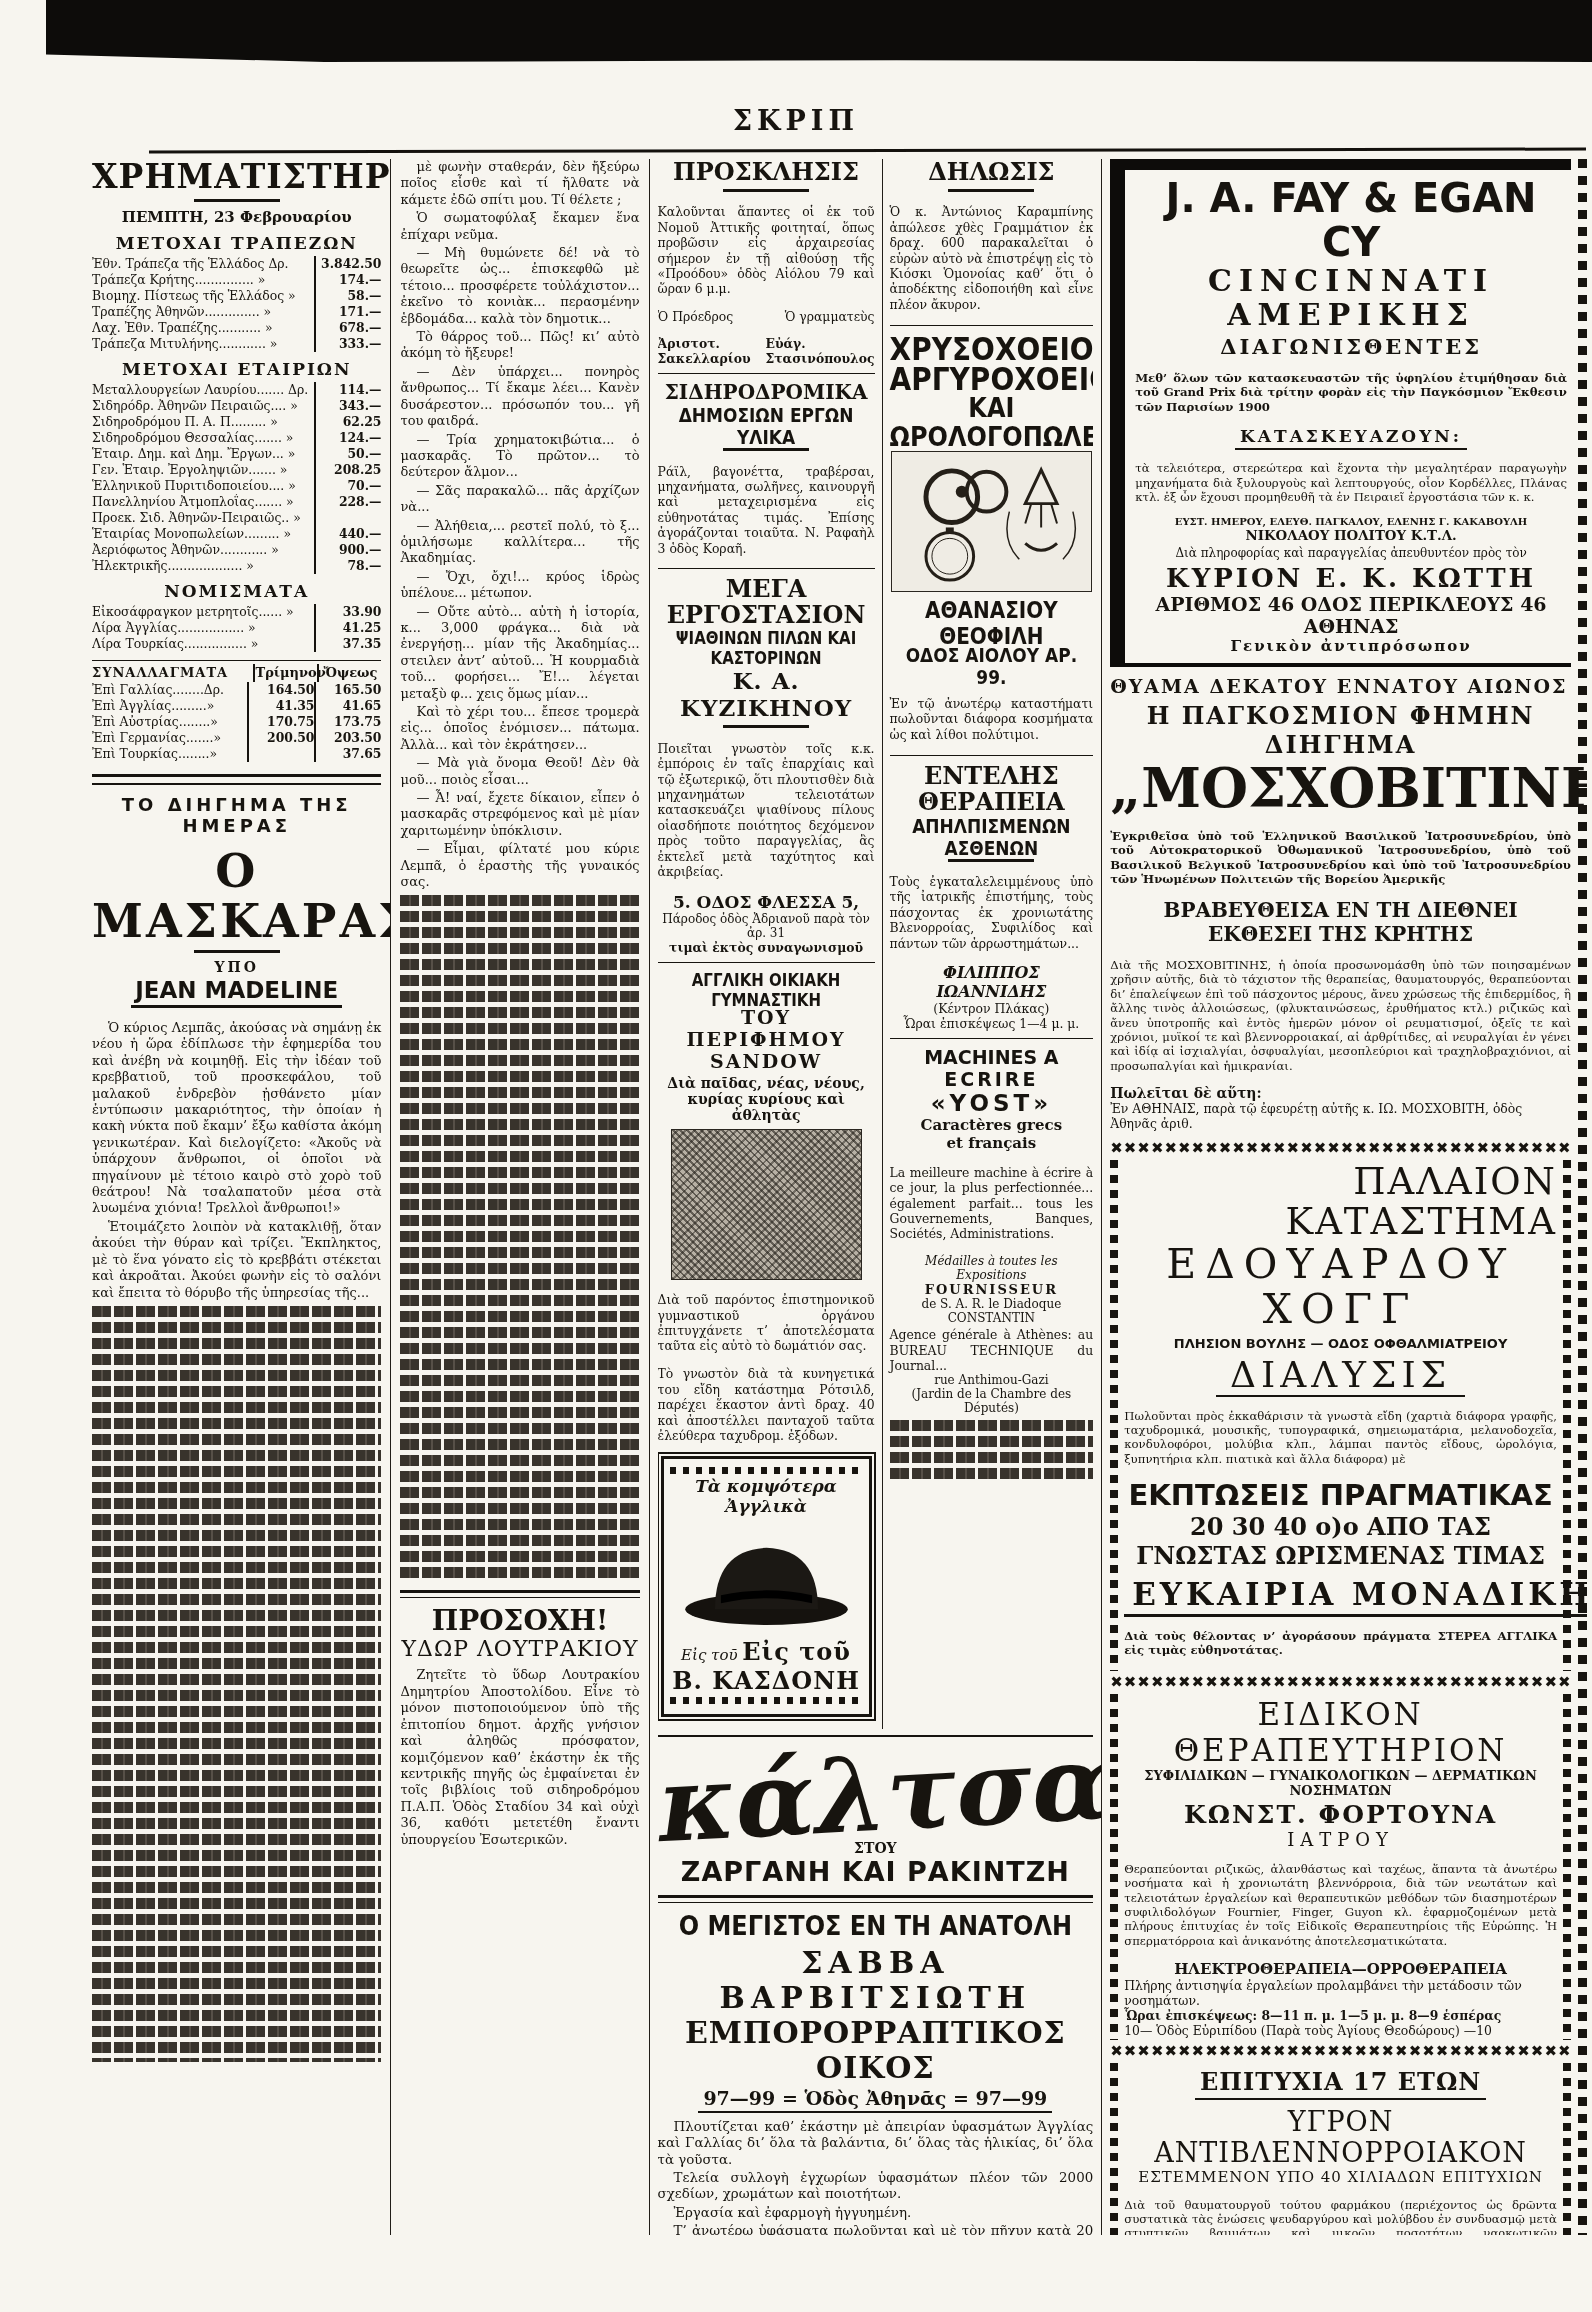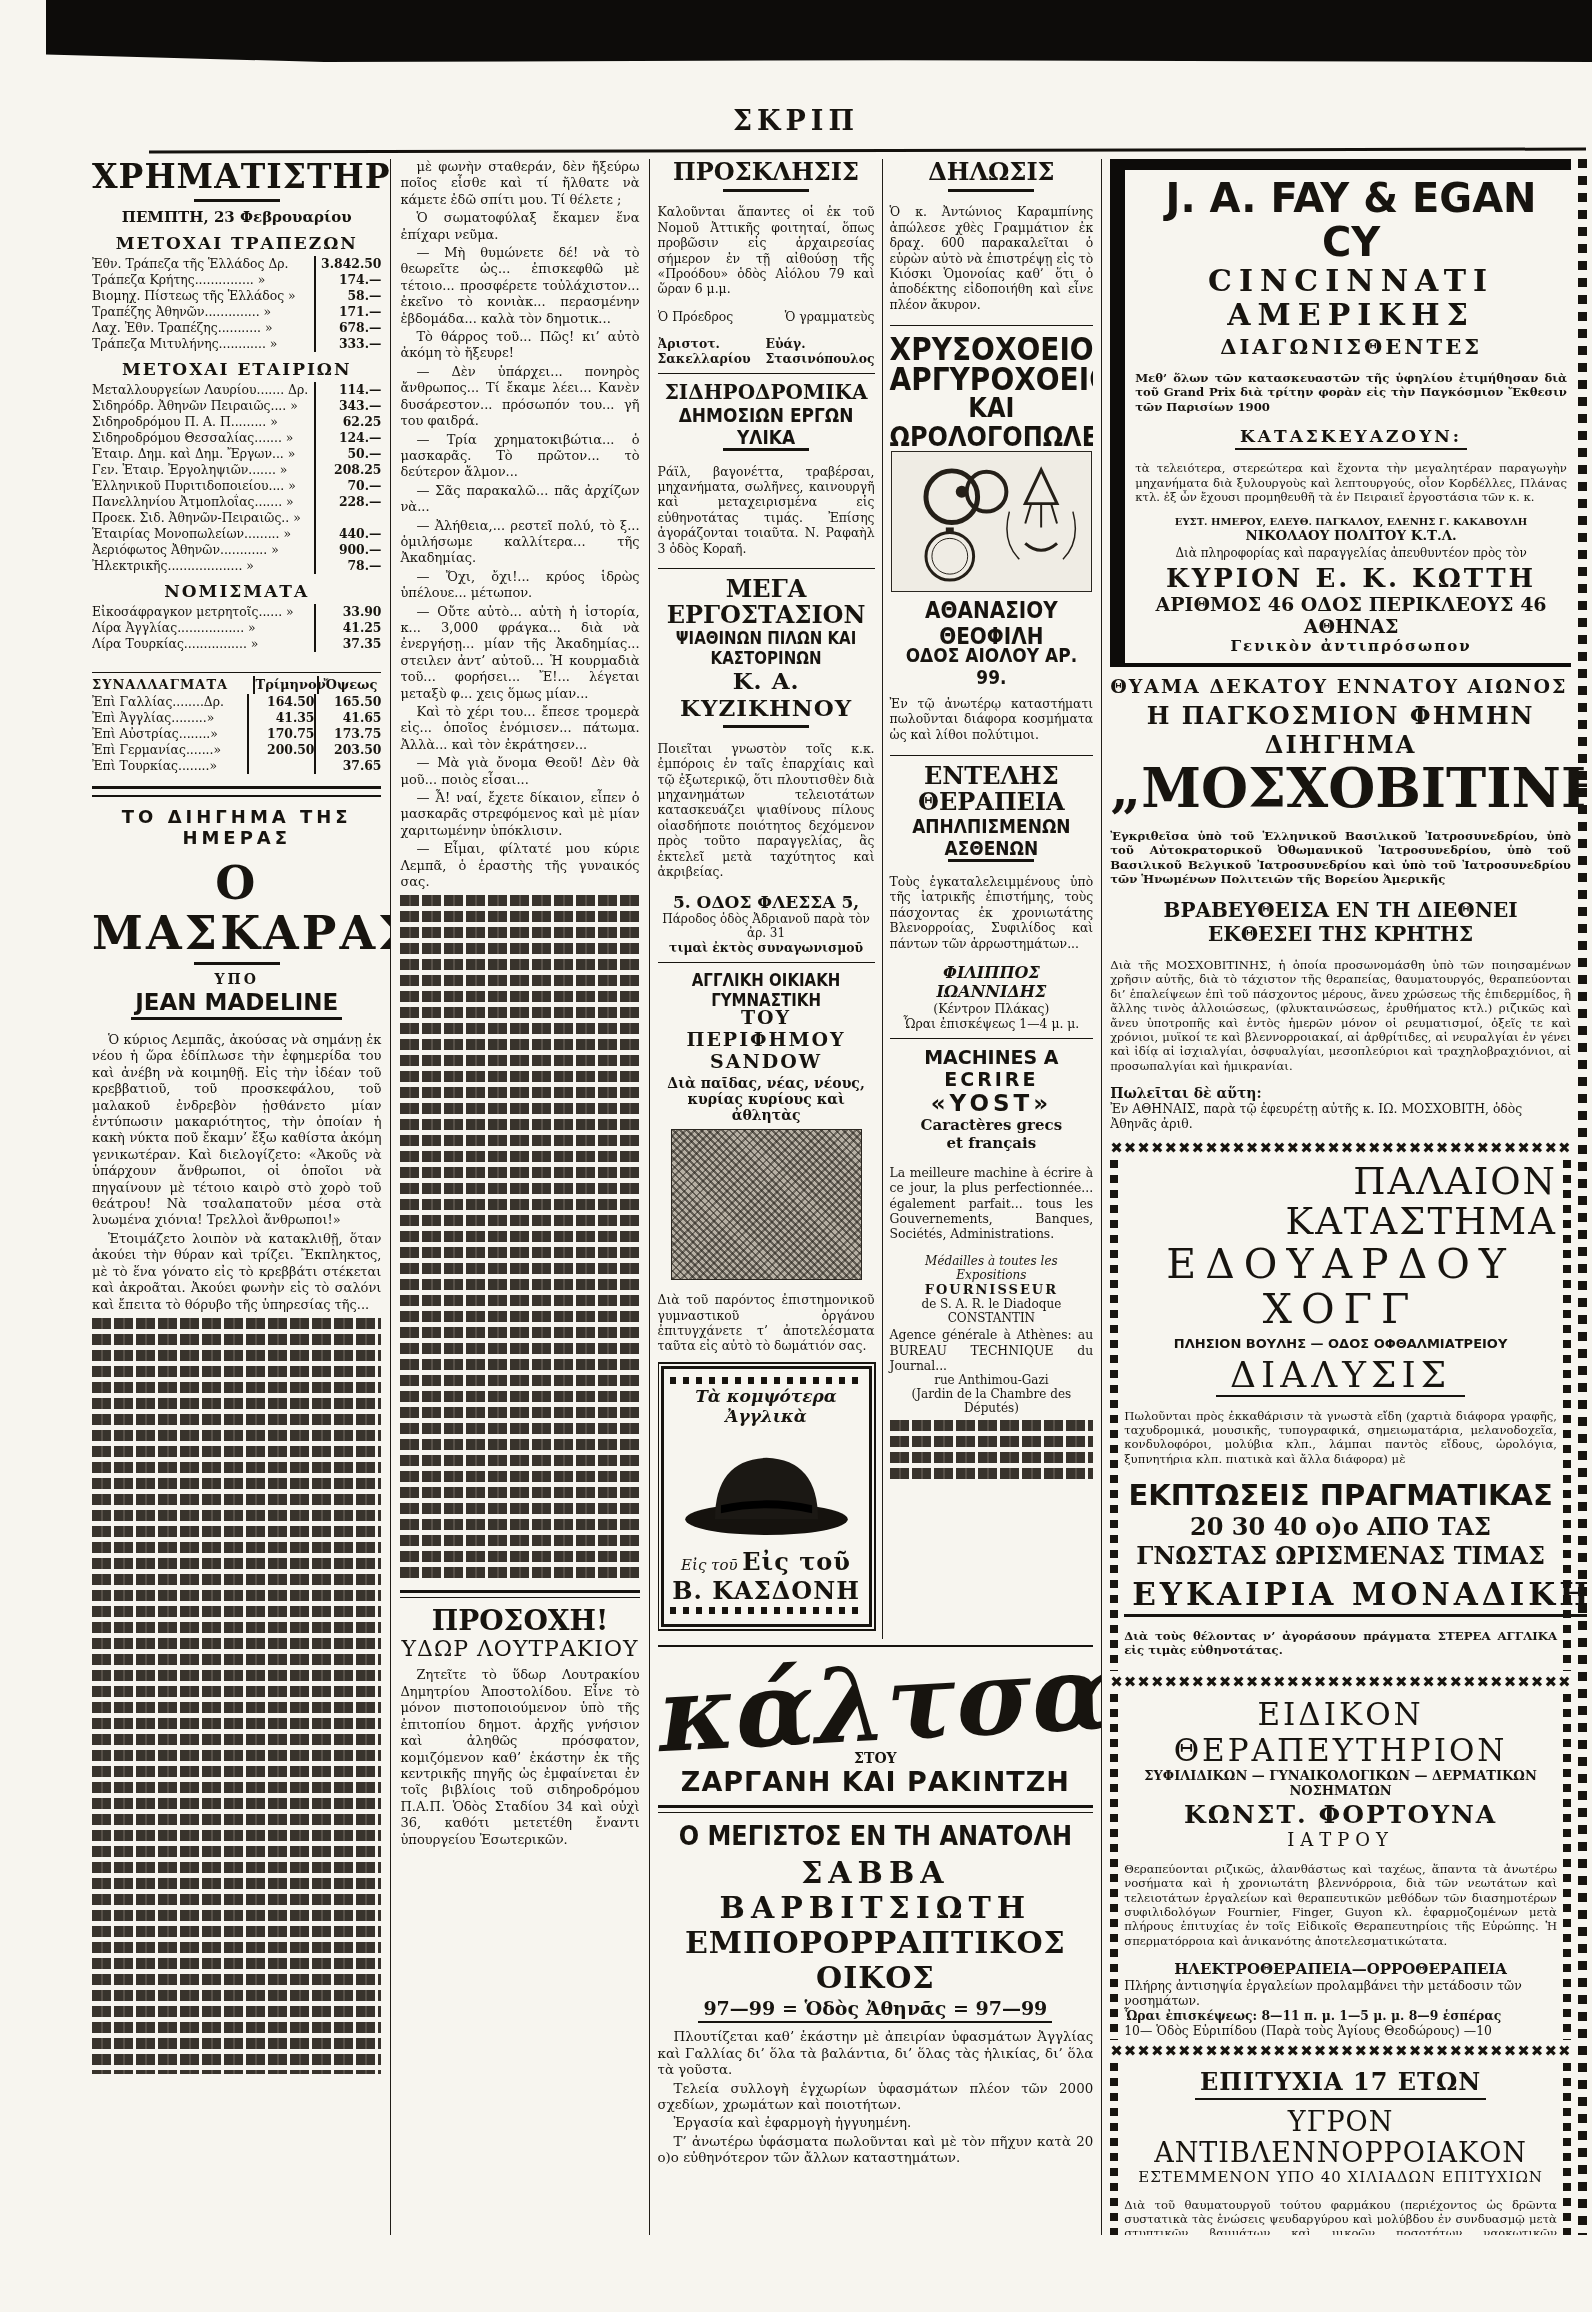--- a/index.html
+++ b/index.html
@@ -18,21 +18,21 @@
   .c5{width:476px;padding:0 16px 0 8px;
       background:repeating-linear-gradient(180deg,#17140f 0 9px,transparent 9px 17px) right top/9px 100% no-repeat;}
   
   .xch-title{font-weight:700;font-size:33px;line-height:36px;text-align:center;letter-spacing:1px;}
   .srule{width:86px;border-top:3px solid #17140f;margin:4px auto 6px;}
   .xch-date{text-align:center;font-weight:700;font-size:15px;margin-bottom:5px;}
   .sec-h{text-align:center;font-weight:700;font-size:17px;letter-spacing:2px;margin:7px 0 3px;}
   .trow{display:flex;font-size:12.4px;line-height:16px;}
   .tname{flex:1;white-space:nowrap;overflow:hidden;}
   .tval{width:62px;text-align:right;border-left:2px solid #17140f;padding-left:3px;font-weight:700;}
-  .fxh{display:flex;font-weight:700;font-size:13px;line-height:18px;margin-top:20px;border-top:1px solid #17140f;padding-top:3px;}
+  .fxh{display:flex;font-weight:700;font-size:13px;line-height:18px;margin-top:8px;border-top:1px solid #17140f;padding-top:3px;}
   .fxh .a{flex:1;letter-spacing:1px}.fxh .b,.fxh .c{width:62px;text-align:center;border-left:2px solid #17140f;}
   .fxrow{display:flex;font-size:12.4px;line-height:16px;}
   .fxrow .a{flex:1;white-space:nowrap;overflow:hidden}
   .fxrow .b,.fxrow .c{width:62px;text-align:right;border-left:2px solid #17140f;padding-left:3px;font-weight:700;}
   
   .dsep{height:6px;border-top:3px solid #17140f;border-bottom:2px solid #17140f;margin:12px 0 9px;}
   .kicker{font-family:"DejaVu Sans",sans-serif;font-weight:700;font-size:18px;text-align:center;letter-spacing:4px;}
   .story-title{font-weight:700;font-size:46px;line-height:50px;text-align:center;letter-spacing:3px;margin:10px 0 2px;}
   .byline{text-align:center;font-weight:700;font-size:14px;letter-spacing:3px;margin-top:6px;}
   .author{display:block;width:max-content;margin:2px auto 12px;text-align:center;font-family:"DejaVu Sans",sans-serif;
@@ -309,20 +309,21 @@
           <div class="hc h17">5. ΟΔΟΣ ΦΛΕΣΣΑ 5,</div>
           <div class="hc" style="font-size:12px">Πάροδος ὁδὸς Ἀδριανοῦ παρὰ τὸν ἀρ. 31</div>
           <div class="hc" style="font-weight:700;font-size:12.4px">τιμαὶ ἐκτὸς συναγωνισμοῦ</div>
           <div class="rule"></div>
 
           <div class="hc h15 cond">ΑΓΓΛΙΚΗ ΟΙΚΙΑΚΗ ΓΥΜΝΑΣΤΙΚΗ</div>
           <div class="hc" style="font-weight:700;font-size:19px;letter-spacing:2px">ΤΟΥ ΠΕΡΙΦΗΜΟΥ SANDOW</div>
           <div class="hc" style="font-weight:700;font-size:14px;margin:3px 0">Διὰ παῖδας, νέας, νέους, κυρίας κυρίους καὶ ἀθλητὰς</div>
           <div class="illus noisebox" style="width:189px;height:149px"></div>
           <p class="body">Διὰ τοῦ παρόντος ἐπιστημονικοῦ γυμναστικοῦ ὀργάνου ἐπιτυγχάνετε τ’ ἀποτελέσματα ταῦτα εἰς αὐτὸ τὸ δωμάτιόν σας.</p>
+          <p class="body">Τὸ γνωστὸν διὰ τὰ κυνηγετικά του εἴδη κατάστημα Ρότσιλδ, παρέχει ἕκαστον ἀντὶ δραχ. 40 καὶ ἀποστέλλει πανταχοῦ ταῦτα ἐλεύθερα ταχυδρομ. ἐξόδων.</p>
 
           <div class="hatad">
             <div class="saw"></div>
             <div class="hc" style="font-weight:700;font-size:17px;font-style:italic">Τὰ κομψότερα Ἀγγλικὰ</div>
             <svg class="illus" width="179" height="109" viewBox="0 0 180 110" style="border:none">
               <ellipse cx="90" cy="88" rx="82" ry="16" fill="#15120e"></ellipse>
               <path d="M38 88 Q38 28 90 26 Q142 28 142 88 Z" fill="#1b1814"></path>
               <path d="M44 74 Q90 64 136 74 L136 82 Q90 72 44 82 Z" fill="#000"></path>
             </svg>
             <div class="hc" style="font-size:15px">

